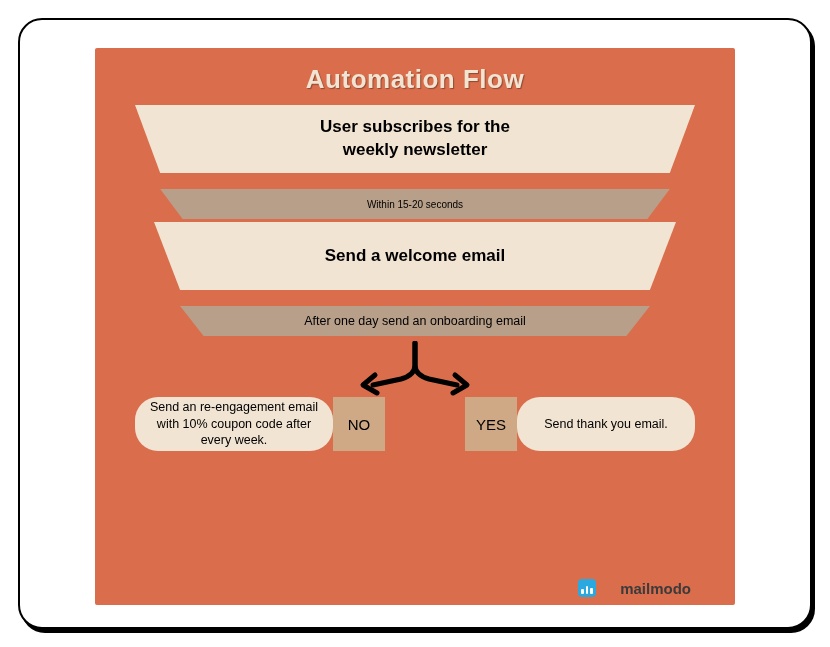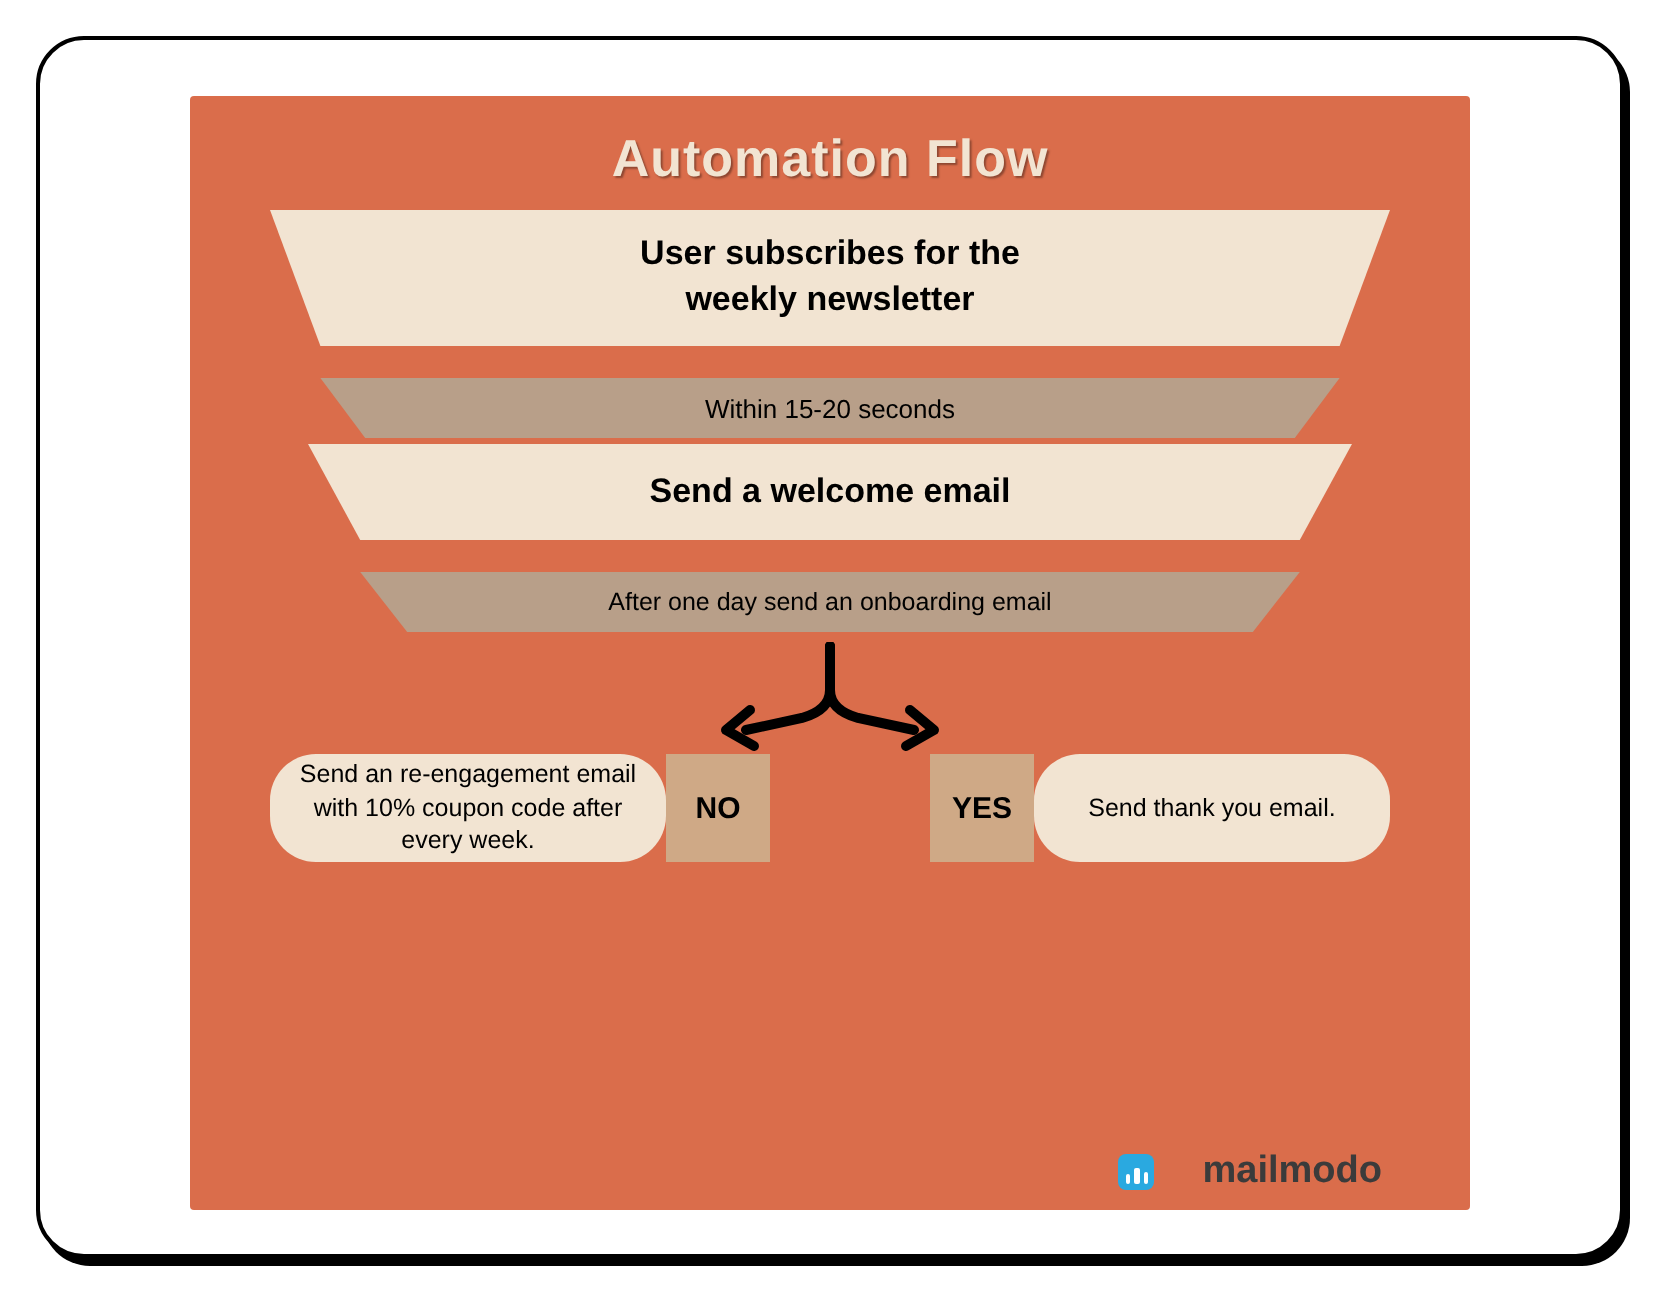--- a/index.html
+++ b/index.html
@@ -60,27 +60,27 @@
     justify-content: center;
     font-weight: 700;
   }
   .trap-bottom {
     background: #b89f89;
     color: #000;
     text-align: center;
     display: flex;
     align-items: center;
     justify-content: center;
-    font-size: 13px;
+    font-size: 10px;
   }
   
   .s1-top   { width: 560px; height: 68px; clip-path: polygon(0 0, 100% 0, 95.5% 100%, 4.5% 100%); font-size: 17px; line-height: 1.35; }
   .s1-bot   { width: 560px; height: 30px; clip-path: polygon(4.5% 0, 95.5% 0, 91.5% 100%, 8.5% 100%); margin-bottom: 3px; }
   
-  .s2-top   { width: 522px; height: 48px; clip-path: polygon(0 0, 100% 0, 95% 100%, 5% 100%); font-size: 17px; }
+  .s2-top   { width: 522px; height: 68px; clip-path: polygon(0 0, 100% 0, 95% 100%, 5% 100%); font-size: 17px; }
   .s2-bot   { width: 522px; height: 30px; clip-path: polygon(5% 0, 95% 0, 90.5% 100%, 9.5% 100%); margin-bottom: 3px; font-size: 12.5px; }
   
   .s3-top   { width: 480px; height: 64px; clip-path: polygon(0 0, 100% 0, 94.5% 100%, 5.5% 100%); font-size: 18px; line-height: 1.35; }
   .s3-bot   { width: 480px; height: 30px; clip-path: polygon(5.5% 0, 94.5% 0, 89.5% 100%, 10.5% 100%); font-size: 12.5px; }
 
   .split {
     display: flex;
     align-items: center;
     justify-content: center;
     margin-top: 2px;
@@ -97,21 +97,21 @@
   .branch {
     display: flex;
     align-items: stretch;
     height: 54px;
   }
   .branch.left  { flex-direction: row; }
   .branch.right { flex-direction: row; }
   .branch-tag {
     background: #cfa986;
     color: #000;
-    font-weight: 700;
+    font-weight: 400;
     font-size: 15px;
     width: 52px;
     display: flex;
     align-items: center;
     justify-content: center;
   }
   .branch-body {
     background: #f2e4d2;
     color: #000;
     font-size: 12.5px;
@@ -127,21 +127,21 @@
   .branch.right .branch-body { width: 178px; }
 
   .brand {
     position: absolute;
     right: 44px;
     bottom: 8px;
     display: flex;
     align-items: center;
     gap: 24px;
     color: #3b3b3b;
-    font-size: 19px;
+    font-size: 15px;
     font-weight: 600;
   }
   .brand-mark {
     width: 18px;
     height: 18px;
     background: #2aa9e0;
     border-radius: 4px;
     display: flex;
     align-items: flex-end;
     justify-content: center;

